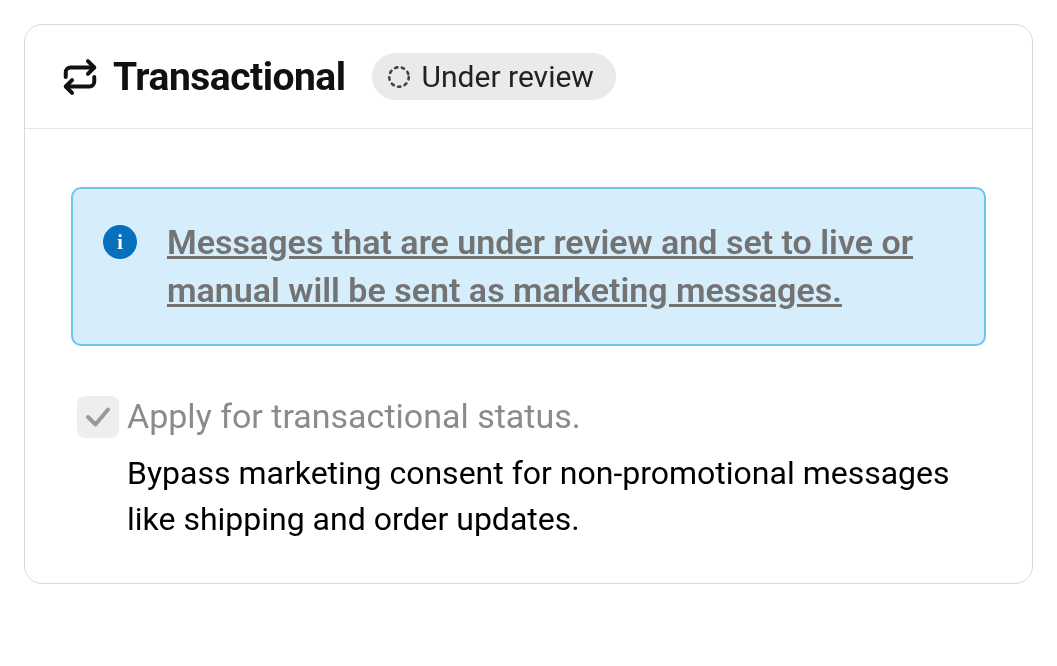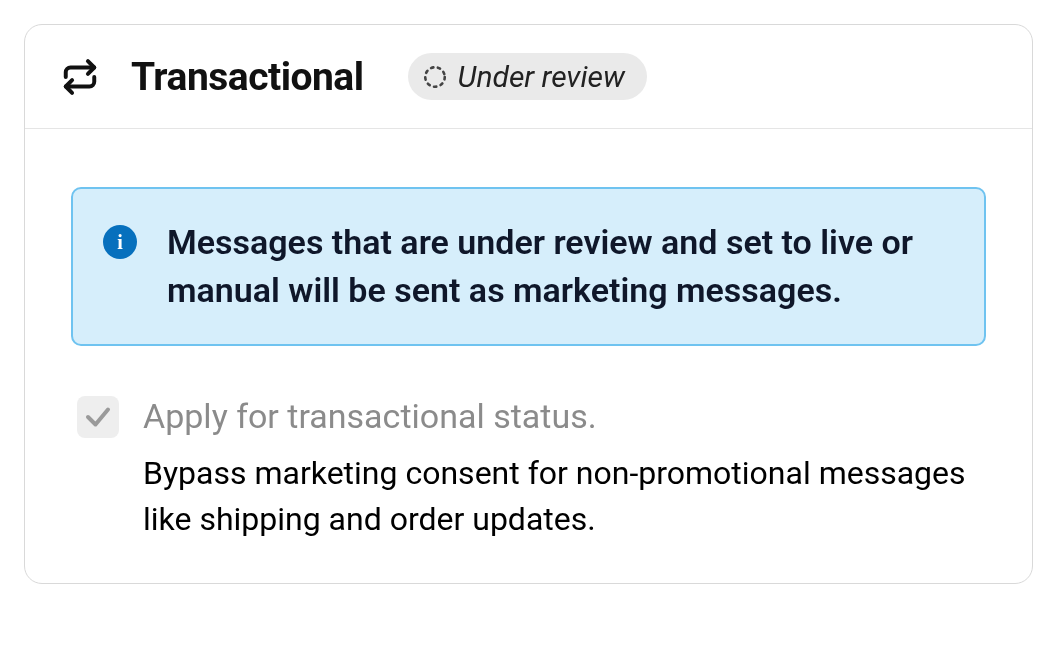--- a/index.html
+++ b/index.html
@@ -17,21 +17,21 @@
       border: 1px solid #d9d9d9;
       border-radius: 18px;
       overflow: hidden;
       background: #ffffff;
     }
     .card-header {
       display: flex;
       align-items: center;
       padding: 28px 36px 28px 36px;
       border-bottom: 1px solid #e5e5e5;
-      gap: 32px;
+      gap: 14px;
     }
     .header-icon {
       width: 38px;
       height: 38px;
       flex-shrink: 0;
       display: flex;
       align-items: center;
       justify-content: center;
     }
     .header-title {
@@ -41,21 +41,20 @@
       letter-spacing: -0.5px;
     }
     .status-badge {
       display: inline-flex;
       align-items: center;
       gap: 10px;
       background: #eaeaea;
       border-radius: 999px;
       padding: 6px 22px 6px 14px;
       margin-left: 12px;
-      font-style: italic;
     }
     .status-badge-icon {
       width: 26px;
       height: 26px;
       display: flex;
       align-items: center;
       justify-content: center;
     }
     .status-badge-text {
       font-size: 30px;
@@ -89,27 +88,28 @@
     .info-icon-wrap .i-letter {
       color: #ffffff;
       font-family: Georgia, "Times New Roman", serif;
       font-weight: 700;
       font-size: 20px;
       line-height: 1;
     }
     .info-text {
       font-size: 34px;
       font-weight: 600;
-      color: #0f172a;
+      color: #737373;
       line-height: 1.4;
+      text-decoration: underline;
     }
     .checkbox-row {
       display: flex;
       align-items: flex-start;
-      gap: 24px;
+      gap: 8px;
       padding: 0 6px;
     }
     .checkbox-box {
       width: 42px;
       height: 42px;
       border-radius: 8px;
       background: #eeeeee;
       display: flex;
       align-items: center;
       justify-content: center;

